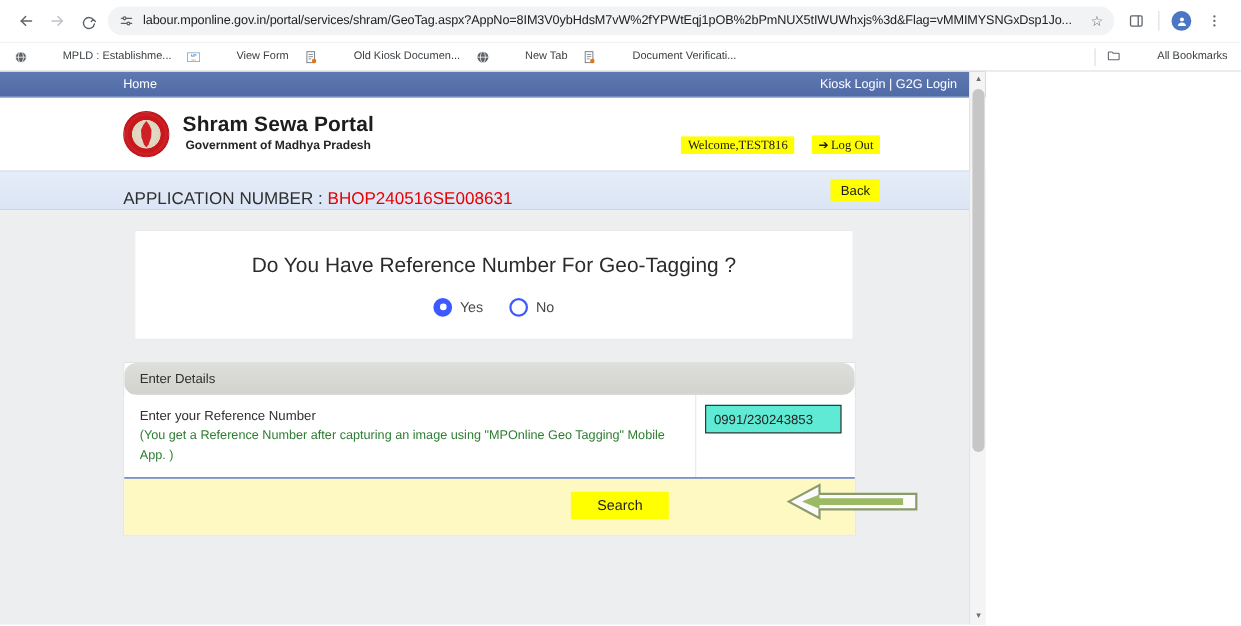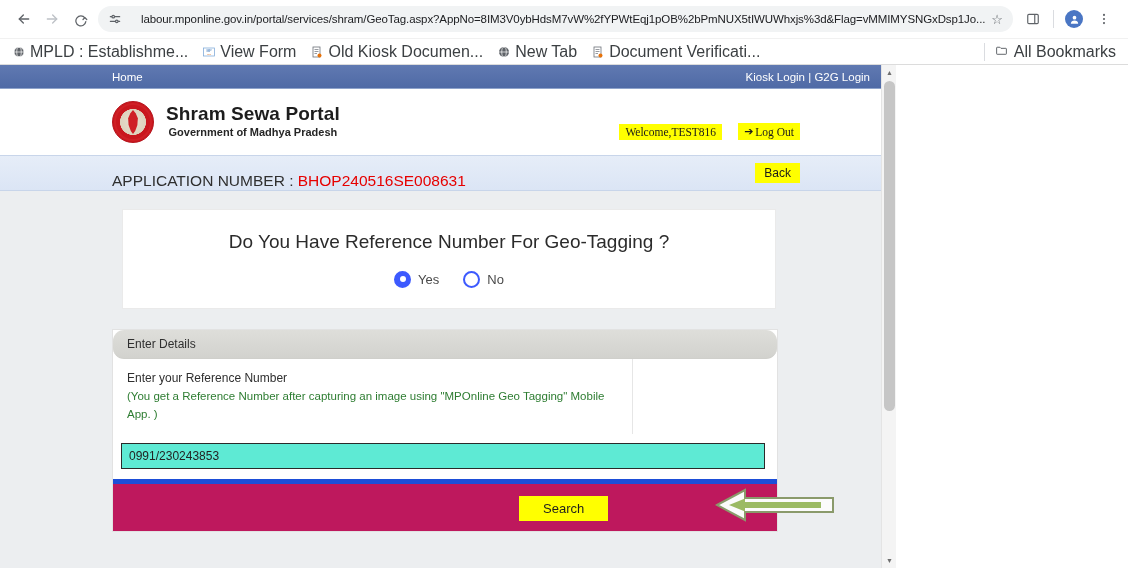--- a/index.html
+++ b/index.html
@@ -53,21 +53,20 @@
     display: flex; align-items: center;
   }
   .omnibox .url-text {
     flex: 1;
     font-size: 11.5px;
     color: #202124;
     white-space: nowrap;
     overflow: hidden;
     text-overflow: clip;
     letter-spacing: -0.1px;
-    text-align: right;
   }
   .omnibox .star {
     flex: none;
     margin-left: 6px;
     color: #5f6368;
     font-size: 13px;
     line-height: 1;
   }
   .right-icons {
     display: flex; align-items: center; gap: 2px;
@@ -100,21 +99,21 @@
     border-top: 1px solid #f1f1f1;
   }
   .bm {
     display: flex; align-items: center; gap: 5px;
     white-space: nowrap;
   }
   .bm .bm-ico {
     width: 13px; height: 13px; flex: none;
     display: flex; align-items: center; justify-content: center;
   }
-  .bm-label { font-size: 16px; color: #3c4043; }
+  .bm-label { font-size: 10px; color: #3c4043; margin-left: 27px; }
   .bm-spacer { flex: 1; }
   .bm-right {
     display: flex; align-items: center; gap: 6px;
     border-left: 1px solid #dadce0;
     padding-left: 10px;
   }
 
   
   .viewport {
     position: relative;
@@ -289,21 +288,20 @@
     padding: 7px 14px;
     font-size: 12px;
     color: #2f2f2f;
     border-bottom: 1px solid #cfcfcb;
     border-radius: 11px;
   }
   .panel-row {
     display: flex;
     background: #ffffff;
     min-height: 68px;
-    flex-direction: column;
   }
   .cell-label {
     width: 520px;
     padding: 10px 14px 10px 14px;
     border-right: 1px solid #e6e6e6;
   }
   .lbl-main {
     font-size: 12px; color: #2f2f2f; line-height: 1.6;
   }
   .lbl-hint {
@@ -319,22 +317,22 @@
     border: 1px solid #2a2a2a;
     background: #5eead4;
     font-size: 12px;
     color: #232323;
     padding: 0 7px;
     font-family: "Liberation Sans", sans-serif;
     outline: none;
     display: block;
   }
   .panel-foot {
-    background: #be185d;
-    border-top: 5px solid #1d4ed8;
+    background: #fef9c3;
+    border-top: 1px solid #1d4ed8;
     height: 52px;
     position: relative;
   }
   .search-btn {
     position: absolute;
     left: 406px;
     top: 12px;
     background: #ffff00;
     border: none;
     color: #1f1f1f;

